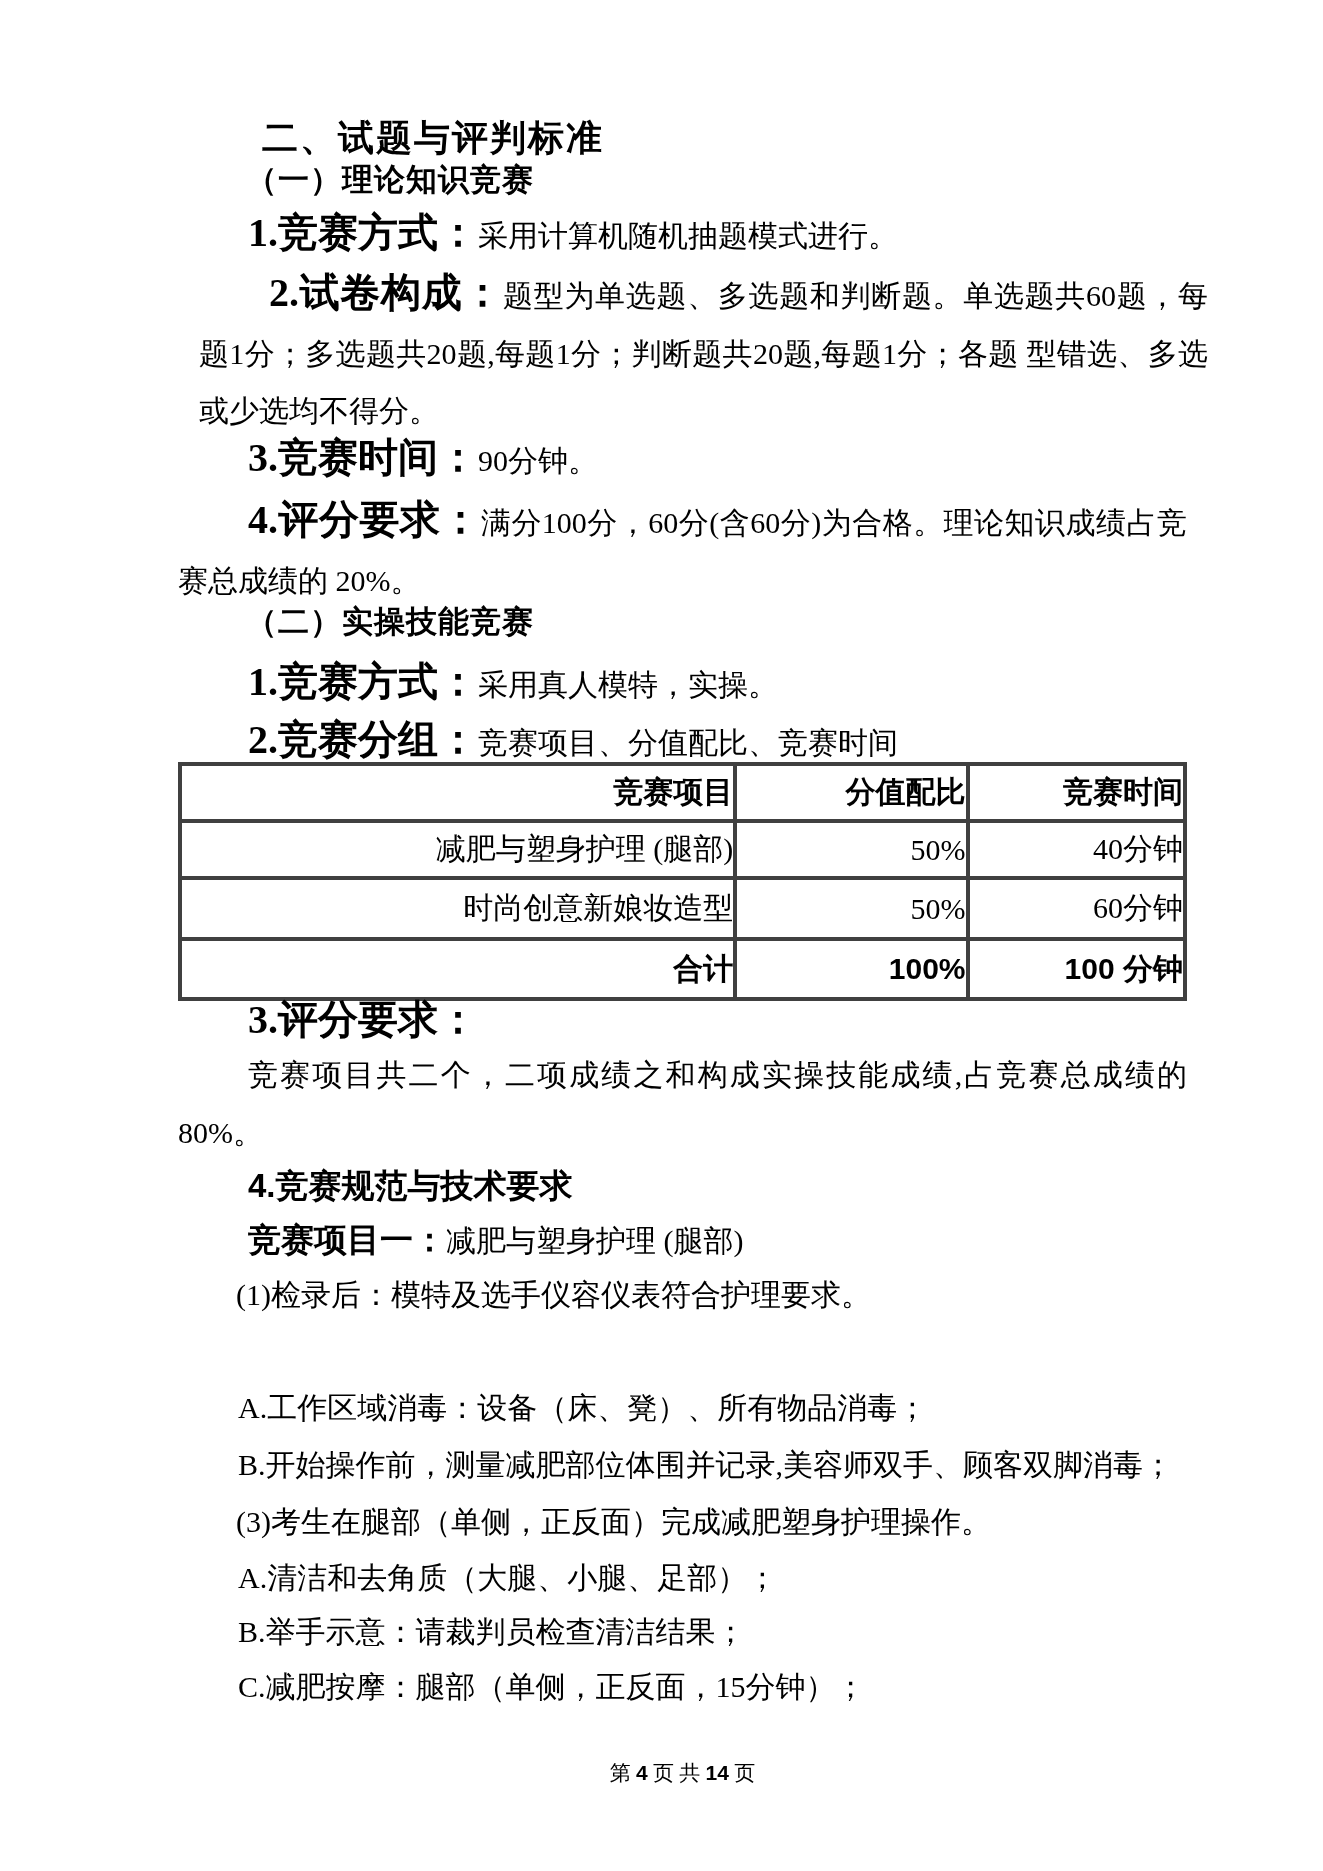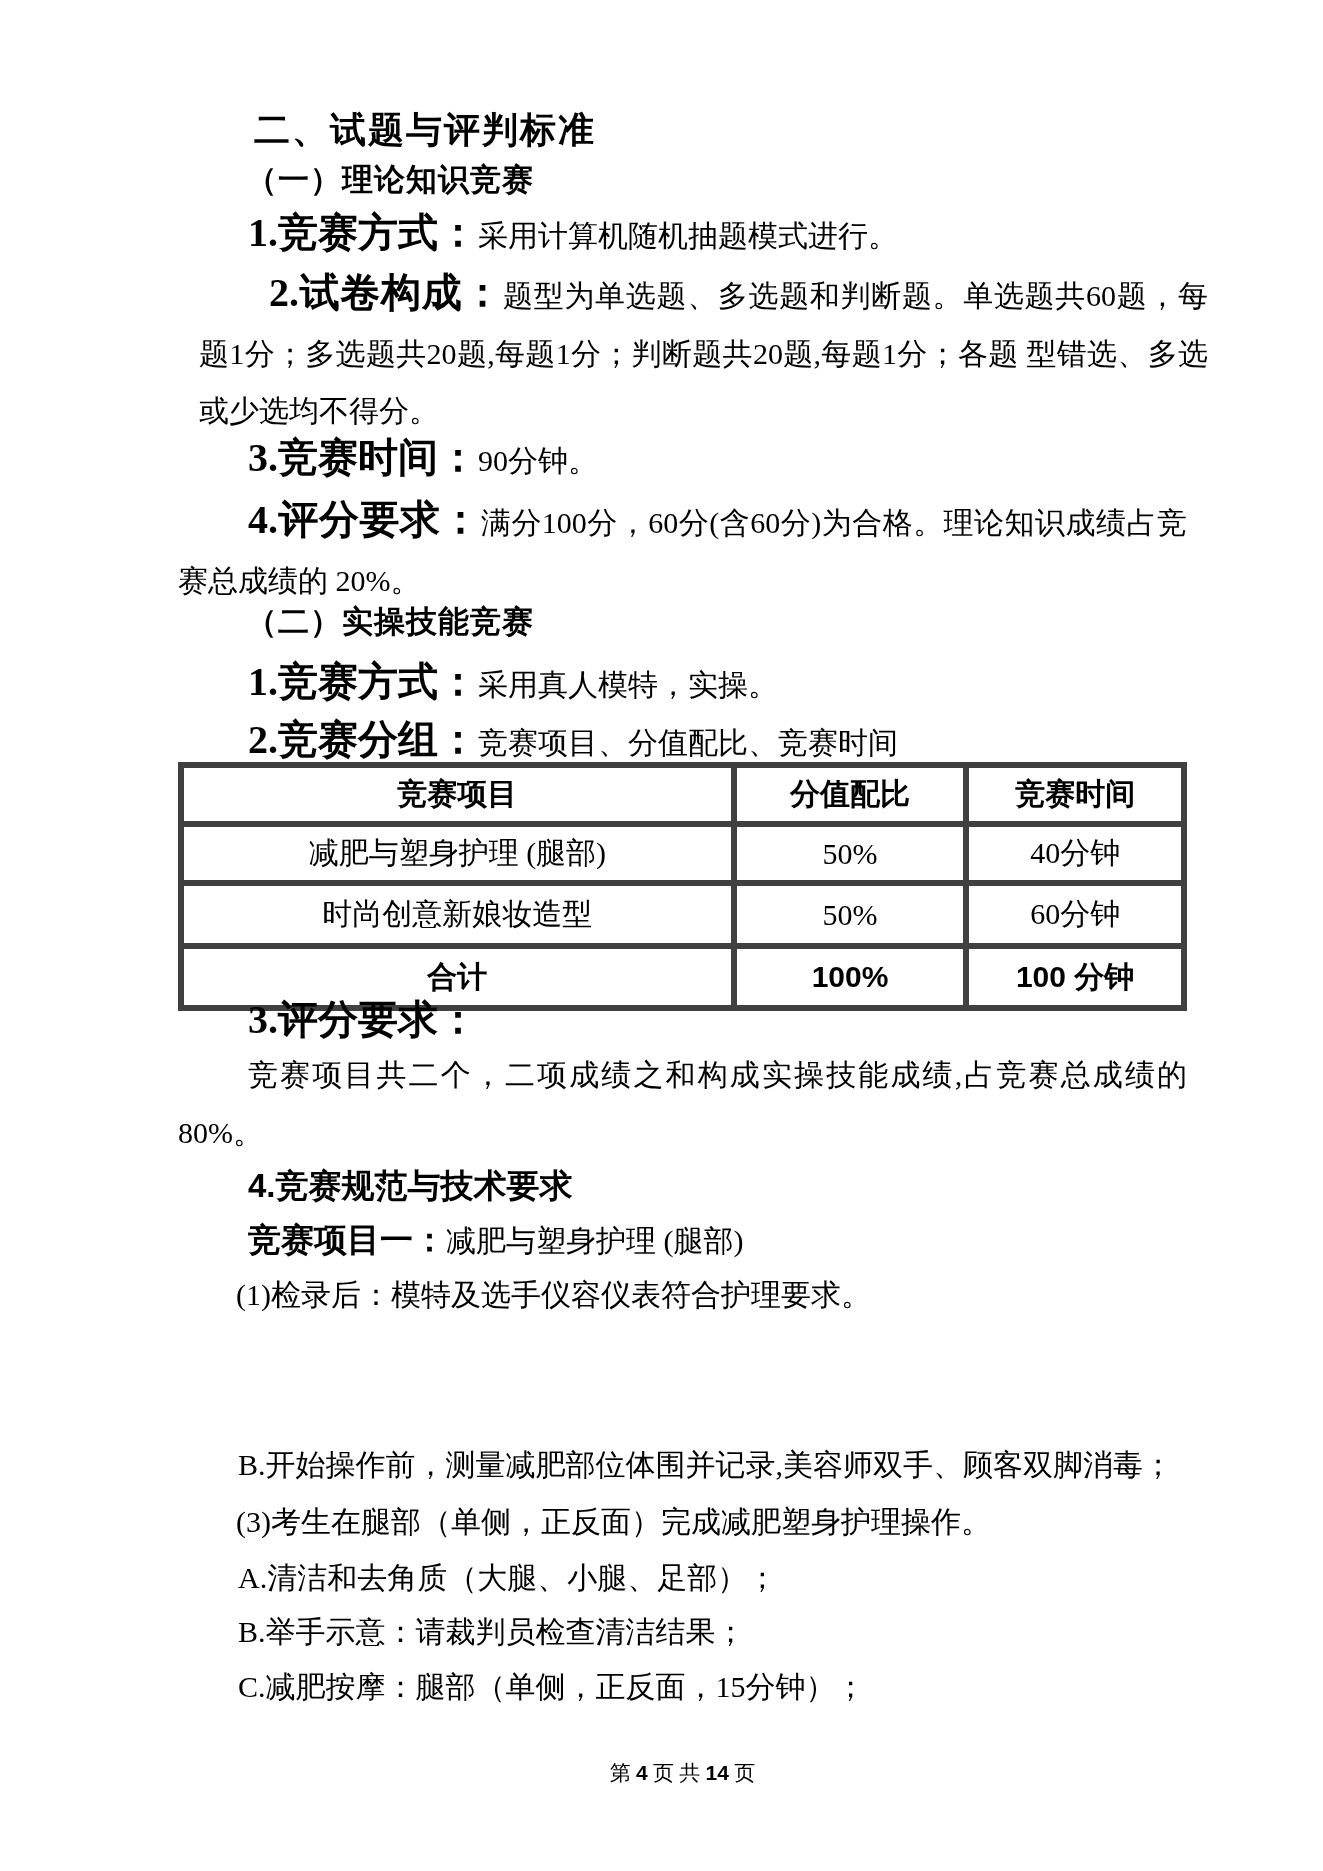--- a/index.html
+++ b/index.html
@@ -22,21 +22,21 @@
   .lbl {
     font-family:Liberation Serif, serif;
     font-weight:bold;
     font-size:40px;
   }
   .h1 {
     font-family:"Liberation Sans","DejaVu Sans",sans-serif;
     font-weight:bold;
     font-size:36px;
     line-height:44px;
-    margin:4px;
+    margin:12px;
     letter-spacing:2px;
     text-align:center;
   }
   .h2 {
     font-family:"Liberation Sans","DejaVu Sans",sans-serif;
     font-weight:bold;
     font-size:31px;
     line-height:44px;
     margin:0;
     letter-spacing:1px;
@@ -48,22 +48,22 @@
   }
   .ind70 { text-indent:70px; }
   .ind60 { text-indent:60px; }
   .ind58 { text-indent:58px; }
   table.score {
     border-collapse:collapse;
     width:1009px;
     table-layout:fixed;
   }
   table.score td, table.score th {
-    border:6px solid #404040;
-    text-align:center;
+    border:4px solid #404040;
+    text-align:right;
     vertical-align:middle;
     padding:0;
     font-size:30px;
     font-weight:normal;
   }
   table.score .c1 { width:55.5%; }
   table.score .c2 { width:23%; }
   table.score .c3 { width:21.5%; }
   tr.hrow th {
     font-family:"Liberation Sans","DejaVu Sans",sans-serif;
@@ -160,20 +160,23 @@
     <span class="h3lbl">4.竞赛规范与技术要求</span>
   </p>
 
   <p class="abs para ind70" style="top:1211px; left:178px;">
     <span class="h3lbl">竞赛项目一：</span><span>减肥与塑身护理 (腿部)</span>
   </p>
 
   <p class="abs para ind58" style="top:1266px; left:178px;">
     <span>(1)检录后：模特及选手仪容仪表符合护理要求。</span>
   </p>
+  <p class="abs para ind60" style="top:1379px; left:178px;">
+    <span>A.工作区域消毒：设备（床、凳）、所有物品消毒；</span>
+  </p>
   <p class="abs para ind60" style="top:1436px; left:178px;">
     <span>B.开始操作前，测量减肥部位体围并记录,美容师双手、顾客双脚消毒；</span>
   </p>
   <p class="abs para ind58" style="top:1493px; left:178px;">
     <span>(3)考生在腿部（单侧，正反面）完成减肥塑身护理操作。</span>
   </p>
   <p class="abs para ind60" style="top:1549px; left:178px;">
     <span>A.清洁和去角质（大腿、小腿、足部）；</span>
   </p>
   <p class="abs para ind60" style="top:1603px; left:178px;">

